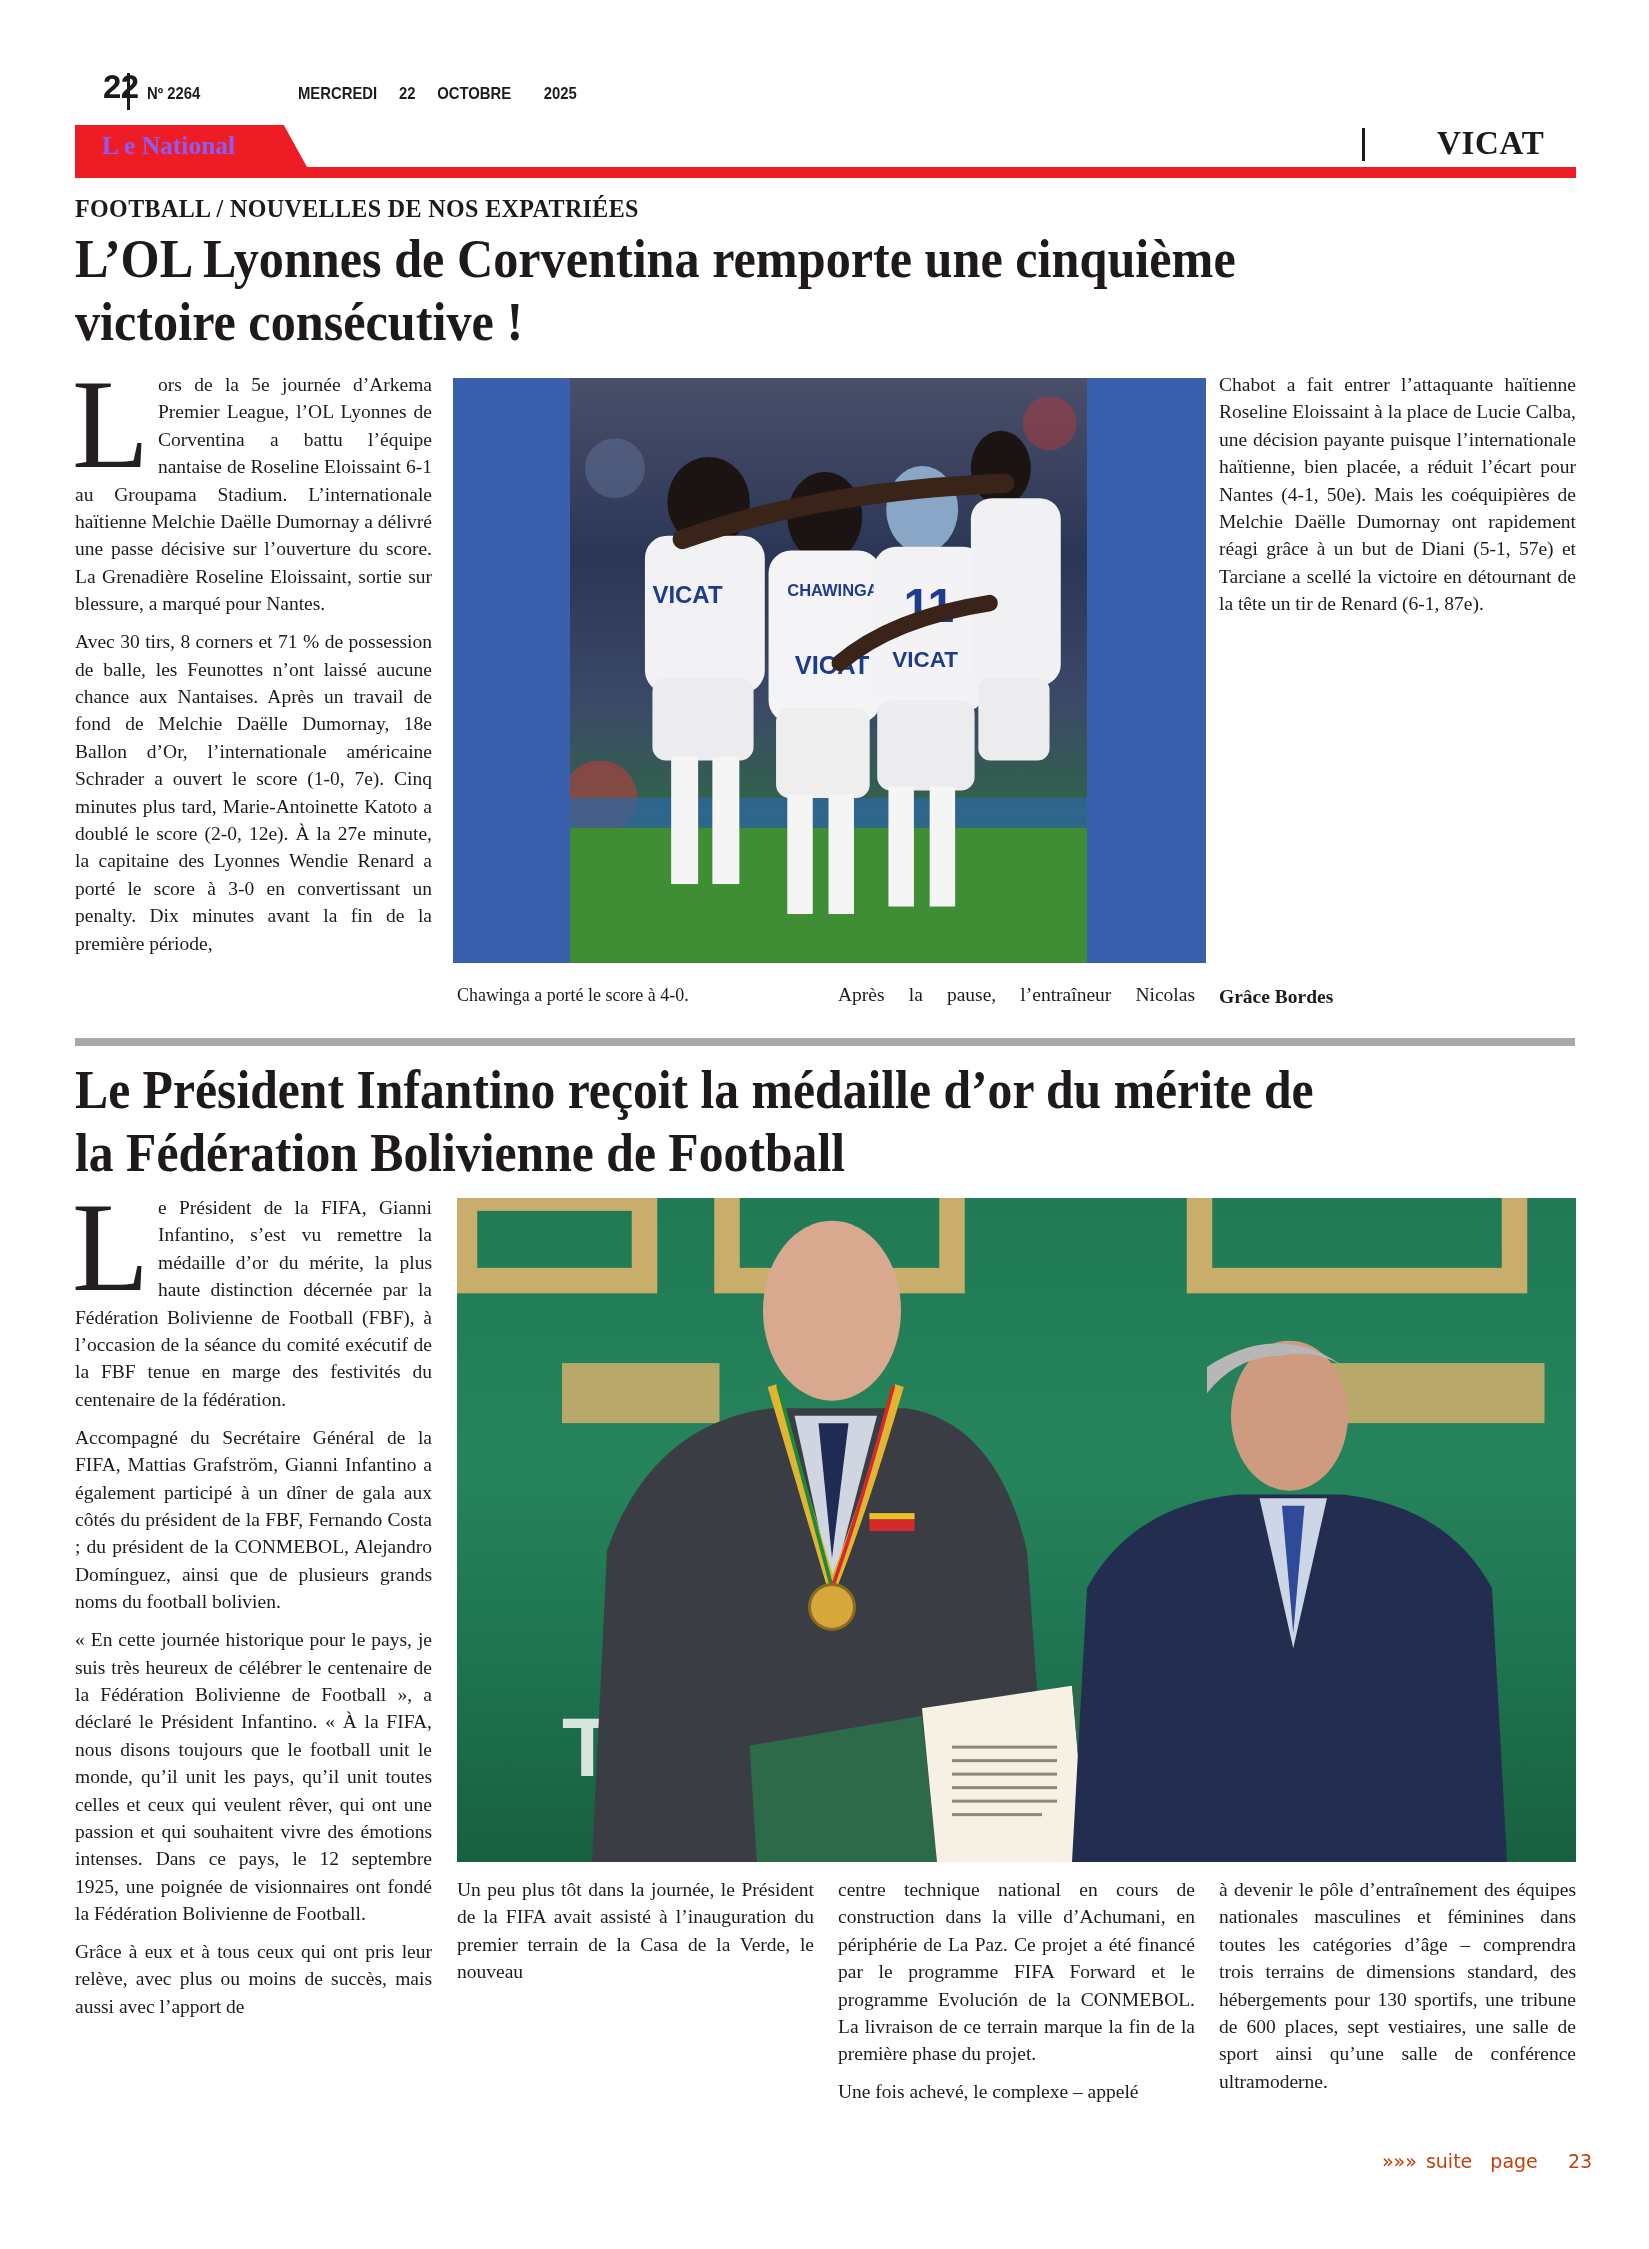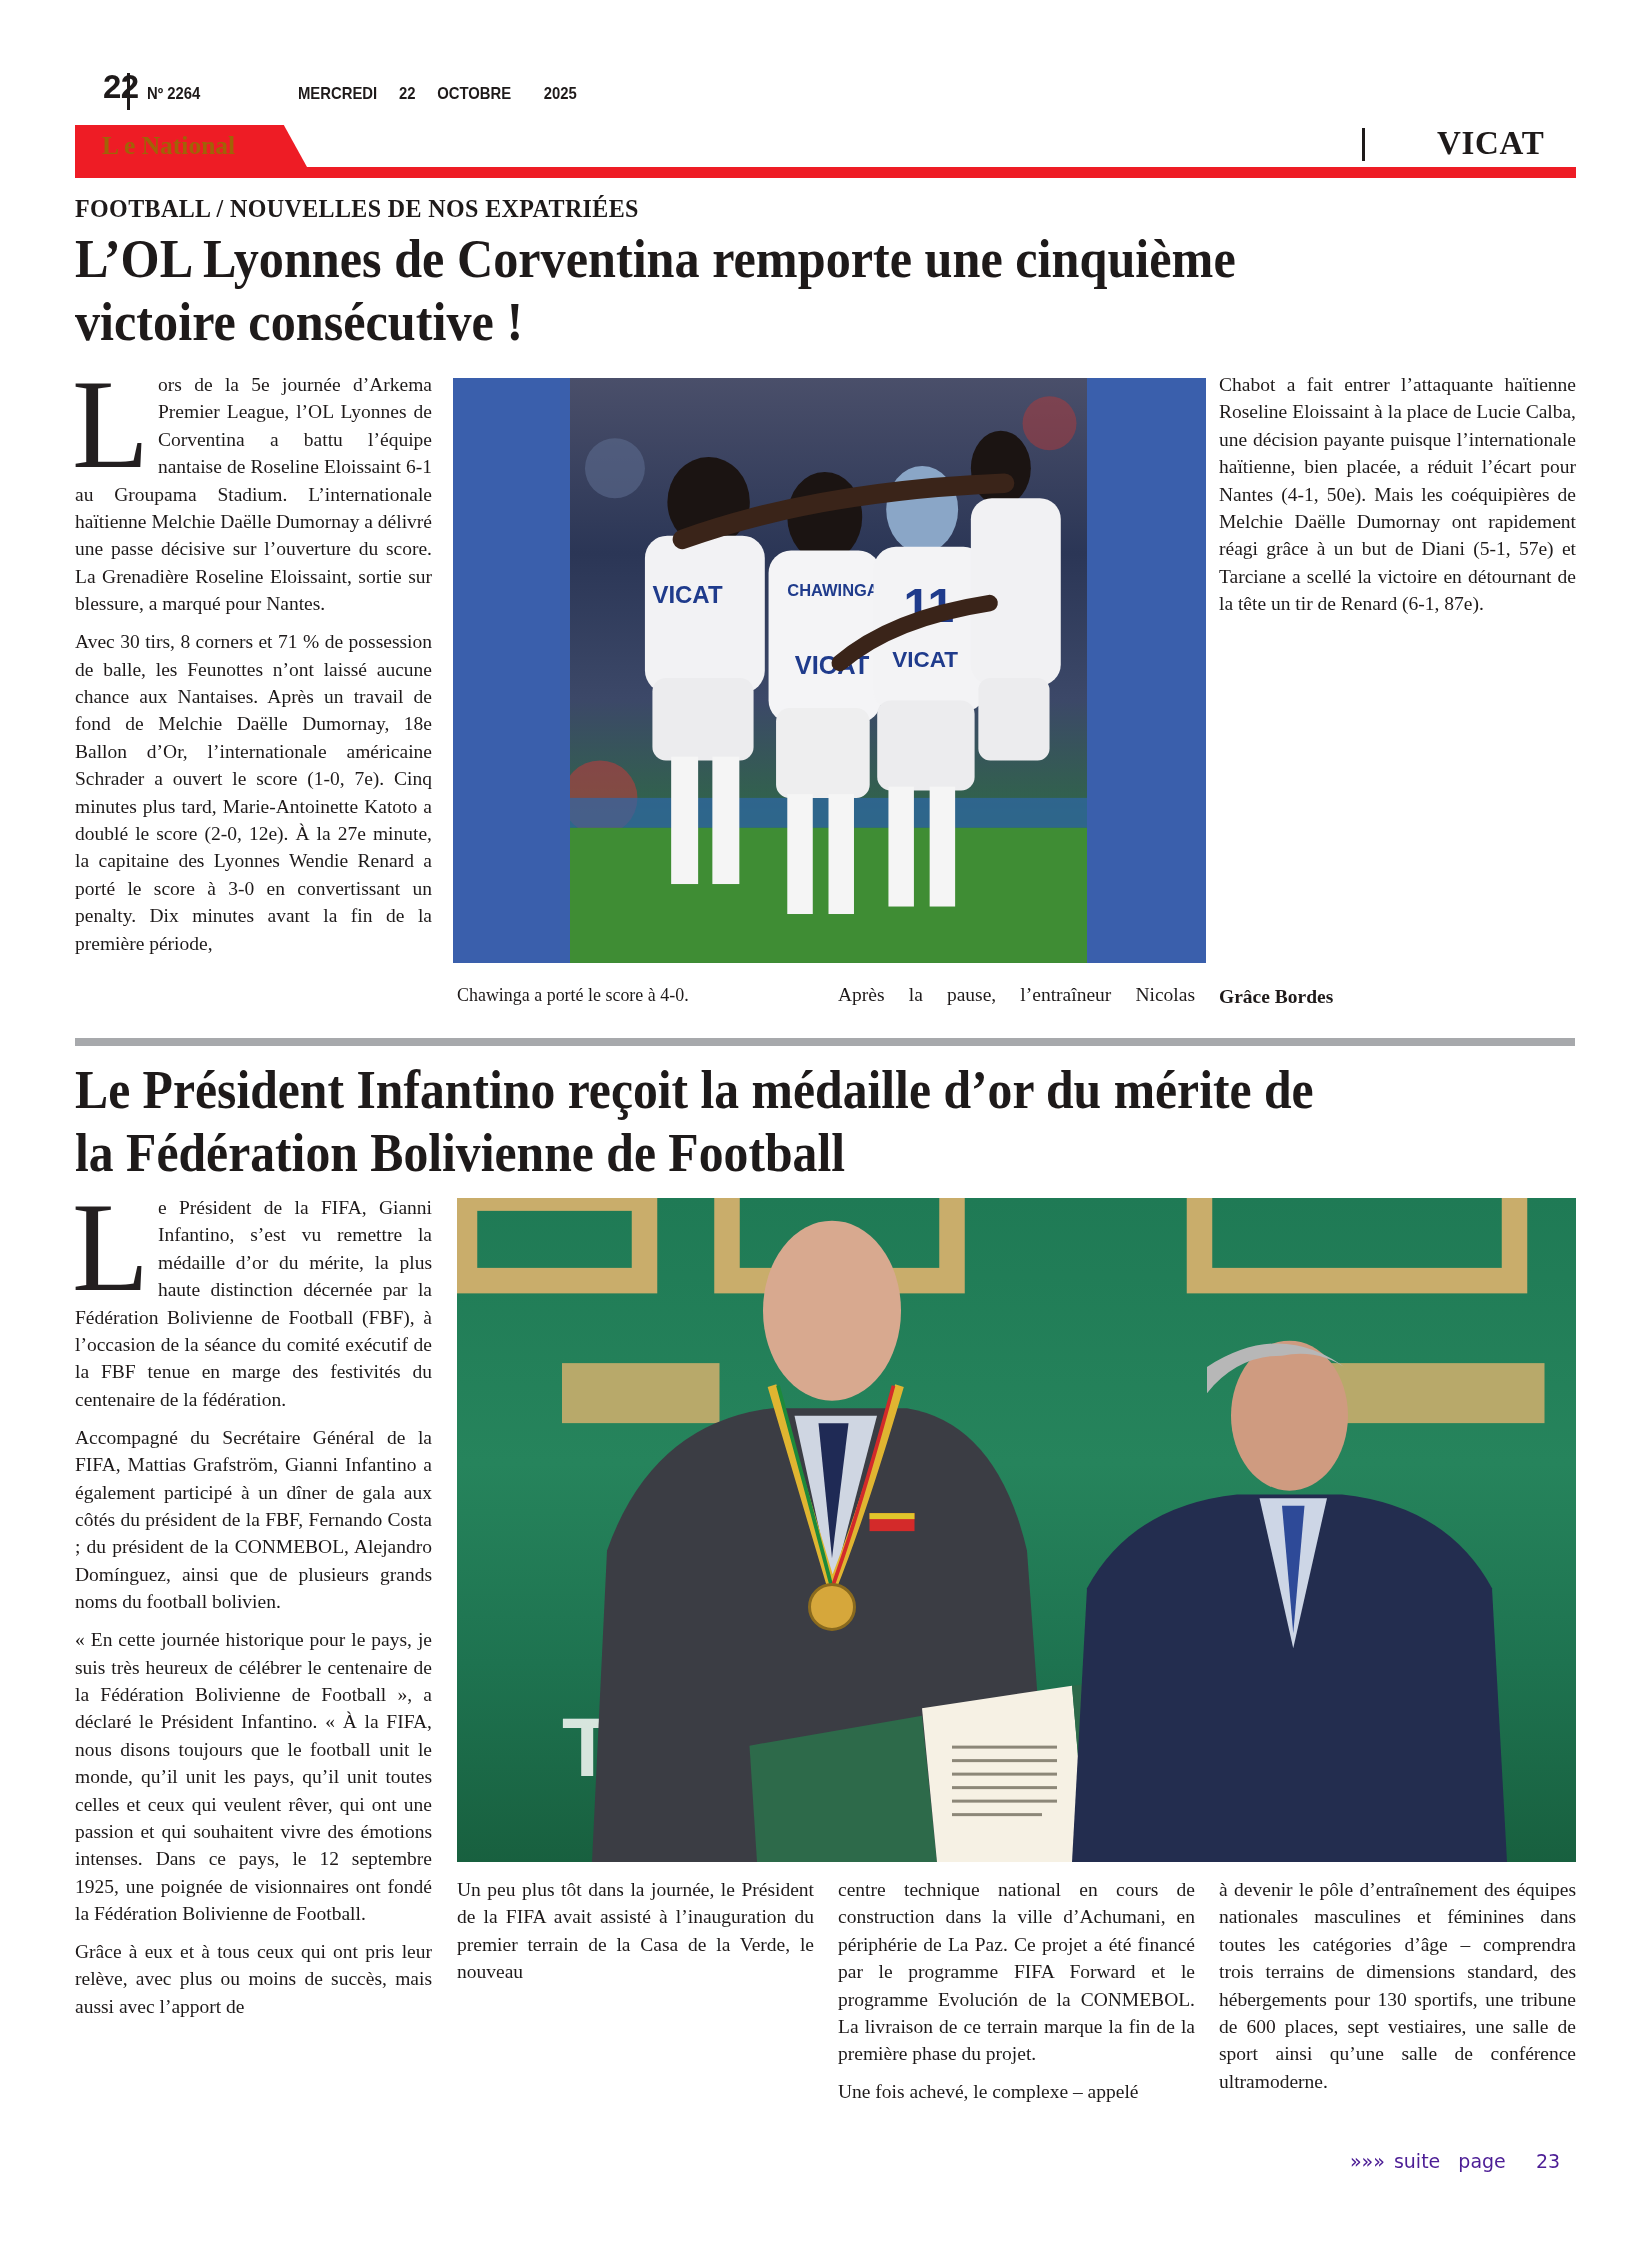--- a/index.html
+++ b/index.html
@@ -6,21 +6,21 @@
   body { width: 1650px; height: 2250px; position: relative; overflow: hidden; color: #1e1a1a; }
   .abs { position: absolute; }
 
   
   .page-num { left: 75px; top: 70px; font-family: "Liberation Sans", sans-serif; font-weight: 700; font-size: 33px; letter-spacing: -0.7px; line-height: 1; margin-left: 28px; }
   .page-num-sep { left: 127px; top: 73px; width: 3px; height: 37px; background: #1e1a1a; }
   .issue { left: 147px; top: 85px; font-family: "Liberation Sans", sans-serif; font-weight: 700; font-size: 16.5px; line-height: 1; transform: scaleX(0.9); transform-origin: left; }
   .dateline { left: 298px; top: 85px; font-family: "Liberation Sans", sans-serif; font-weight: 700; font-size: 16.5px; line-height: 1; word-spacing: 7.5px; transform: scaleX(0.9); transform-origin: left; }
 
   .brand-bar { left: 75px; top: 125px; width: 232px; height: 42px; background: #ee1c25; clip-path: polygon(0 0, 90% 0, 100% 100%, 0 100%); }
-  .brand-name { left: 102px; top: 133px; color: #a16207; font-family: "Liberation Serif", serif; font-weight: 700; font-size: 25.5px; line-height: 1; }
+  .brand-name { left: 102px; top: 133px; color: #8b5cf6; font-family: "Liberation Serif", serif; font-weight: 700; font-size: 25.5px; line-height: 1; }
   .red-rule { left: 75px; top: 167px; width: 1501px; height: 10.5px; background: #ee1c25; }
   .section-sep { left: 1362px; top: 128px; width: 3px; height: 33px; background: #1e1a1a; }
   .section-name { left: 1437px; top: 127px; font-family: "Liberation Serif", serif; font-weight: 700; font-size: 33px; line-height: 1; letter-spacing: 0.7px; }
 
   
   .kicker { left: 75px; top: 196px; font-family: "Liberation Serif", serif; font-weight: 700; font-size: 25px; line-height: 1; letter-spacing: 0.4px; transform: scaleX(0.96); transform-origin: left; }
   .headline { font-family: "Liberation Serif", serif; font-weight: 700; color: #1e1a1a; }
   .h1 { left: 75px; top: 228px; width: 1500px; font-size: 54px; line-height: 63px; transform: scaleX(0.93); transform-origin: left; }
 
   .col { font-family: "Liberation Serif", serif; font-size: 19.5px; line-height: 27.4px; text-align: justify; color: #1e1a1a; }
@@ -41,21 +41,21 @@
 
   
   .h2 { left: 75px; top: 1059px; width: 1500px; font-size: 54px; line-height: 63px; transform: scaleX(0.92); transform-origin: left; }
   .a2c1 { left: 75px; top: 1194px; width: 357px; }
   .photo2 { left: 457px; top: 1198px; width: 1119px; height: 664px; overflow: hidden;
     background: linear-gradient(180deg, #1f7a55 0%, #26845c 40%, #1e7350 70%, #18603f 100%); }
   .a2c2 { left: 457px; top: 1876px; width: 357px; }
   .a2c3 { left: 838px; top: 1876px; width: 357px; }
   .a2c4 { left: 1219px; top: 1876px; width: 357px; }
 
-  .continued { left: 1350px; top: 2152px; color: #4c1d95; font-family: "DejaVu Sans", sans-serif; font-size: 19px; line-height: 1; word-spacing: 3px; }
+  .continued { left: 1382px; top: 2152px; color: #c2410c; font-family: "DejaVu Sans", sans-serif; font-size: 19px; line-height: 1; word-spacing: 3px; }
   .continued .pg { margin-left: 21px; }
   .endmark { display: inline-block; width: 16.5px; height: 15px; background: #1e1a1a; clip-path: polygon(25% 0, 75% 0, 100% 50%, 75% 100%, 25% 100%, 0 50%); vertical-align: -0.7px; margin-left: 1.5px; }
 </style>
 </head>
 <body>
 
 <div class="abs page-num">22</div>
 <div class="abs page-num-sep"></div>
 <div class="abs issue">Nº 2264</div>
 <div class="abs dateline" style="white-space:pre">MERCREDI  22  OCTOBRE   2025</div>

